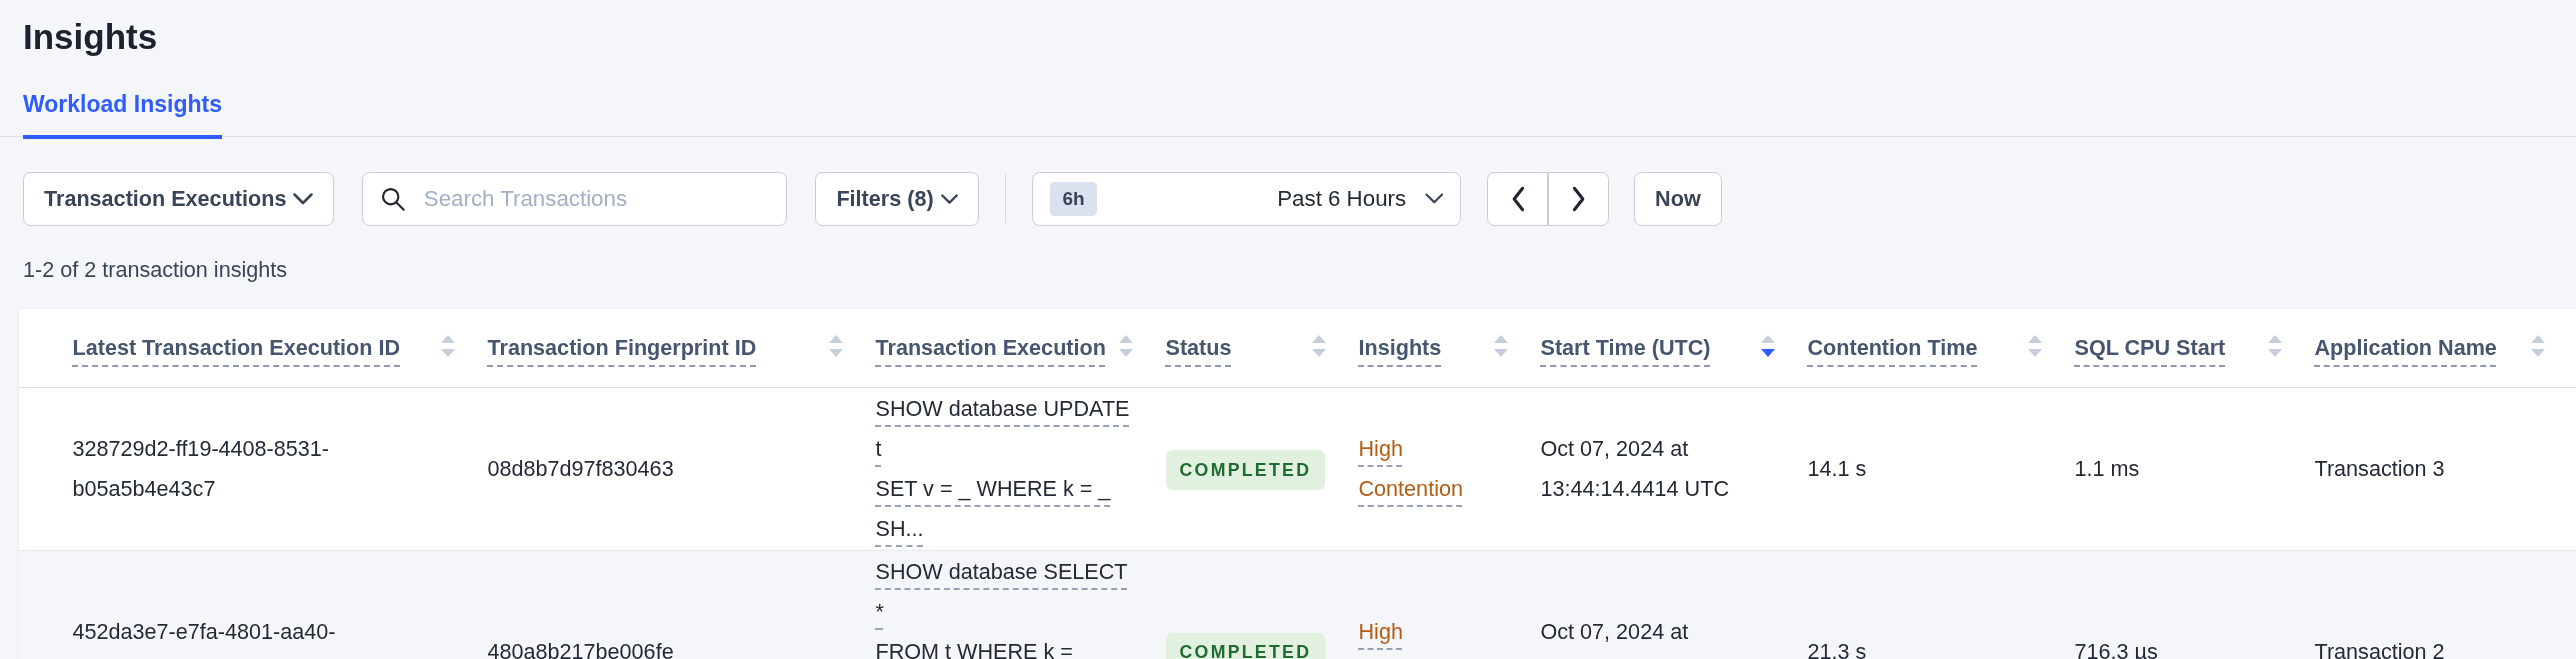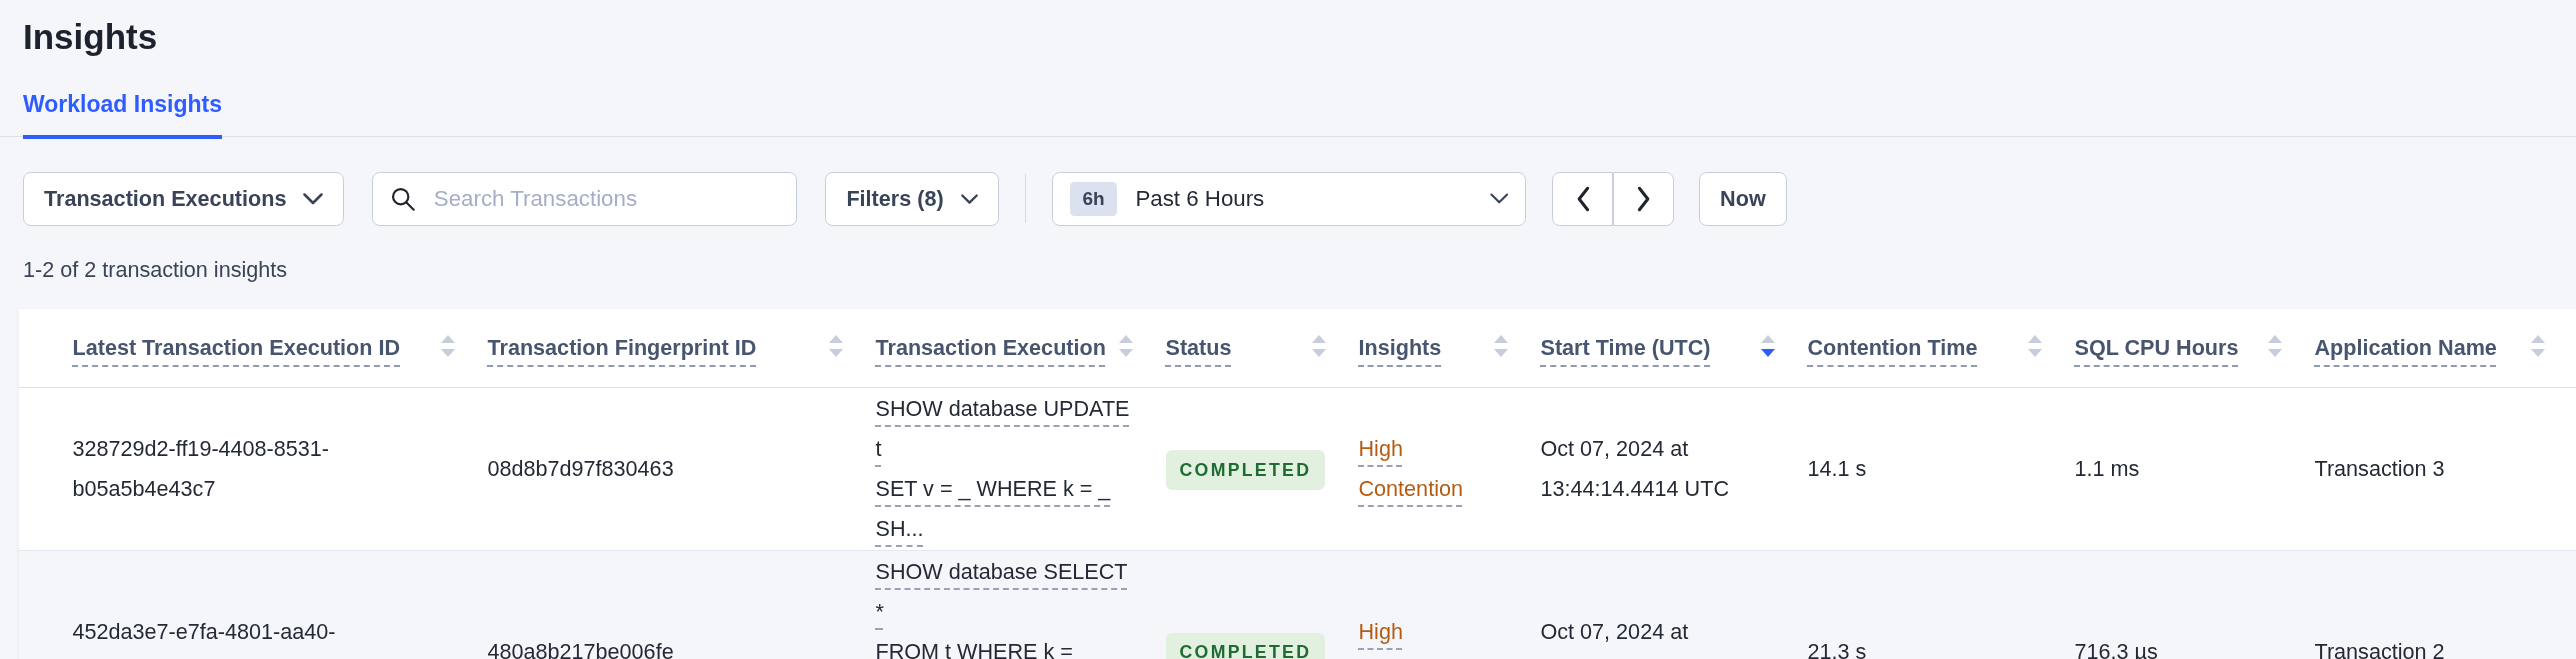--- a/index.html
+++ b/index.html
@@ -13,36 +13,36 @@
 
   
   .tabs { display:flex; gap:28px; margin-top:34px; padding-left:23px; border-bottom:1.5px solid #dbe0e9; }
   .tab { font-size:23px; color:#3a4458; padding-bottom:17px; border-bottom:4.6px solid transparent; margin-bottom:-3.1px; cursor:pointer; white-space:nowrap; }
   .tab.active { color:var(--accent,#2f5cff); font-weight:700; border-bottom-color:var(--accent,#2f5cff); }
 
   
   .toolbar { display:flex; align-items:center; margin:35px 0 0 23px; }
   .btn {
     height:54px; background:#fff; border:1.5px solid #c7cdd9; border-radius:7.7px;
-    display:flex; align-items:center; gap:17px; padding:0 20px;
+    display:flex; align-items:center; gap:7px; padding:0 20px;
     font-size:21.6px; font-weight:700; color:#3a4458; cursor:pointer; white-space:nowrap;
     font-family:inherit;
   }
   .search {
     height:54px; width:425px; margin-left:28px; background:#fff;
     border:1.5px solid #c7cdd9; border-radius:7.7px;
     display:flex; align-items:center; gap:15.4px; padding:0 17px;
   }
   .search input { flex:1; border:0; outline:0; background:transparent; font-size:22.3px; color:#b91c1c; font-family:inherit; min-width:0; }
   .search input::placeholder { color:#a4aec6; }
   .filters { margin-left:28px; }
   .vdivider { width:1.5px; height:49px; background:#d3d9e4; margin:0 26px; }
-  .time-picker { width:474px; font-weight:400; justify-content:flex-start; gap:18.5px; padding:0 17px; }
+  .time-picker { width:429px; font-weight:400; justify-content:flex-start; gap:18.5px; padding:0 17px; }
   .chip { background:#dbe1ee; border-radius:4.6px; padding:6.2px 12.3px; font-size:19px; font-weight:700; color:#3a4458; }
-  .time-label { flex:1; text-align:left; font-size:22.3px; font-weight:400; color:#242a35; }
+  .time-label { flex:1; text-align:right; font-size:22.3px; font-weight:400; color:#242a35; }
   .pager { display:flex; margin-left:26px; }
   .pager .btn { width:61px; justify-content:center; padding:0; gap:0; }
   .pager .btn.prev { border-radius:7.7px 0 0 7.7px; border-right-width:0.8px; }
   .pager .btn.next { border-radius:0 7.7px 7.7px 0; border-left-width:0.8px; }
   .now-btn { margin-left:25px; justify-content:center; }
 
   .summary { margin:31px 0 0 23px; font-size:21.6px; color:#3a4458; }
 
   
   .card { margin:26px 0 0 18.5px; width:2558px; background:#fff; box-shadow:0 1.5px 4.6px rgba(36,42,53,.07); }
@@ -201,21 +201,21 @@
             <div class="th-inner">
               <span class="th-label">Contention Time</span>
               <span class="sort">
                 <i class="tri up"></i>
                 <i class="tri down"></i>
               </span>
             </div>
           </th>
           <th style="width: 240px;">
             <div class="th-inner">
-              <span class="th-label">SQL CPU Hours</span>
+              <span class="th-label">SQL CPU Start</span>
               <span class="sort">
                 <i class="tri up"></i>
                 <i class="tri down"></i>
               </span>
             </div>
           </th>
           <th style="width: 263px;">
             <div class="th-inner">
               <span class="th-label">Application Name</span>
               <span class="sort">

